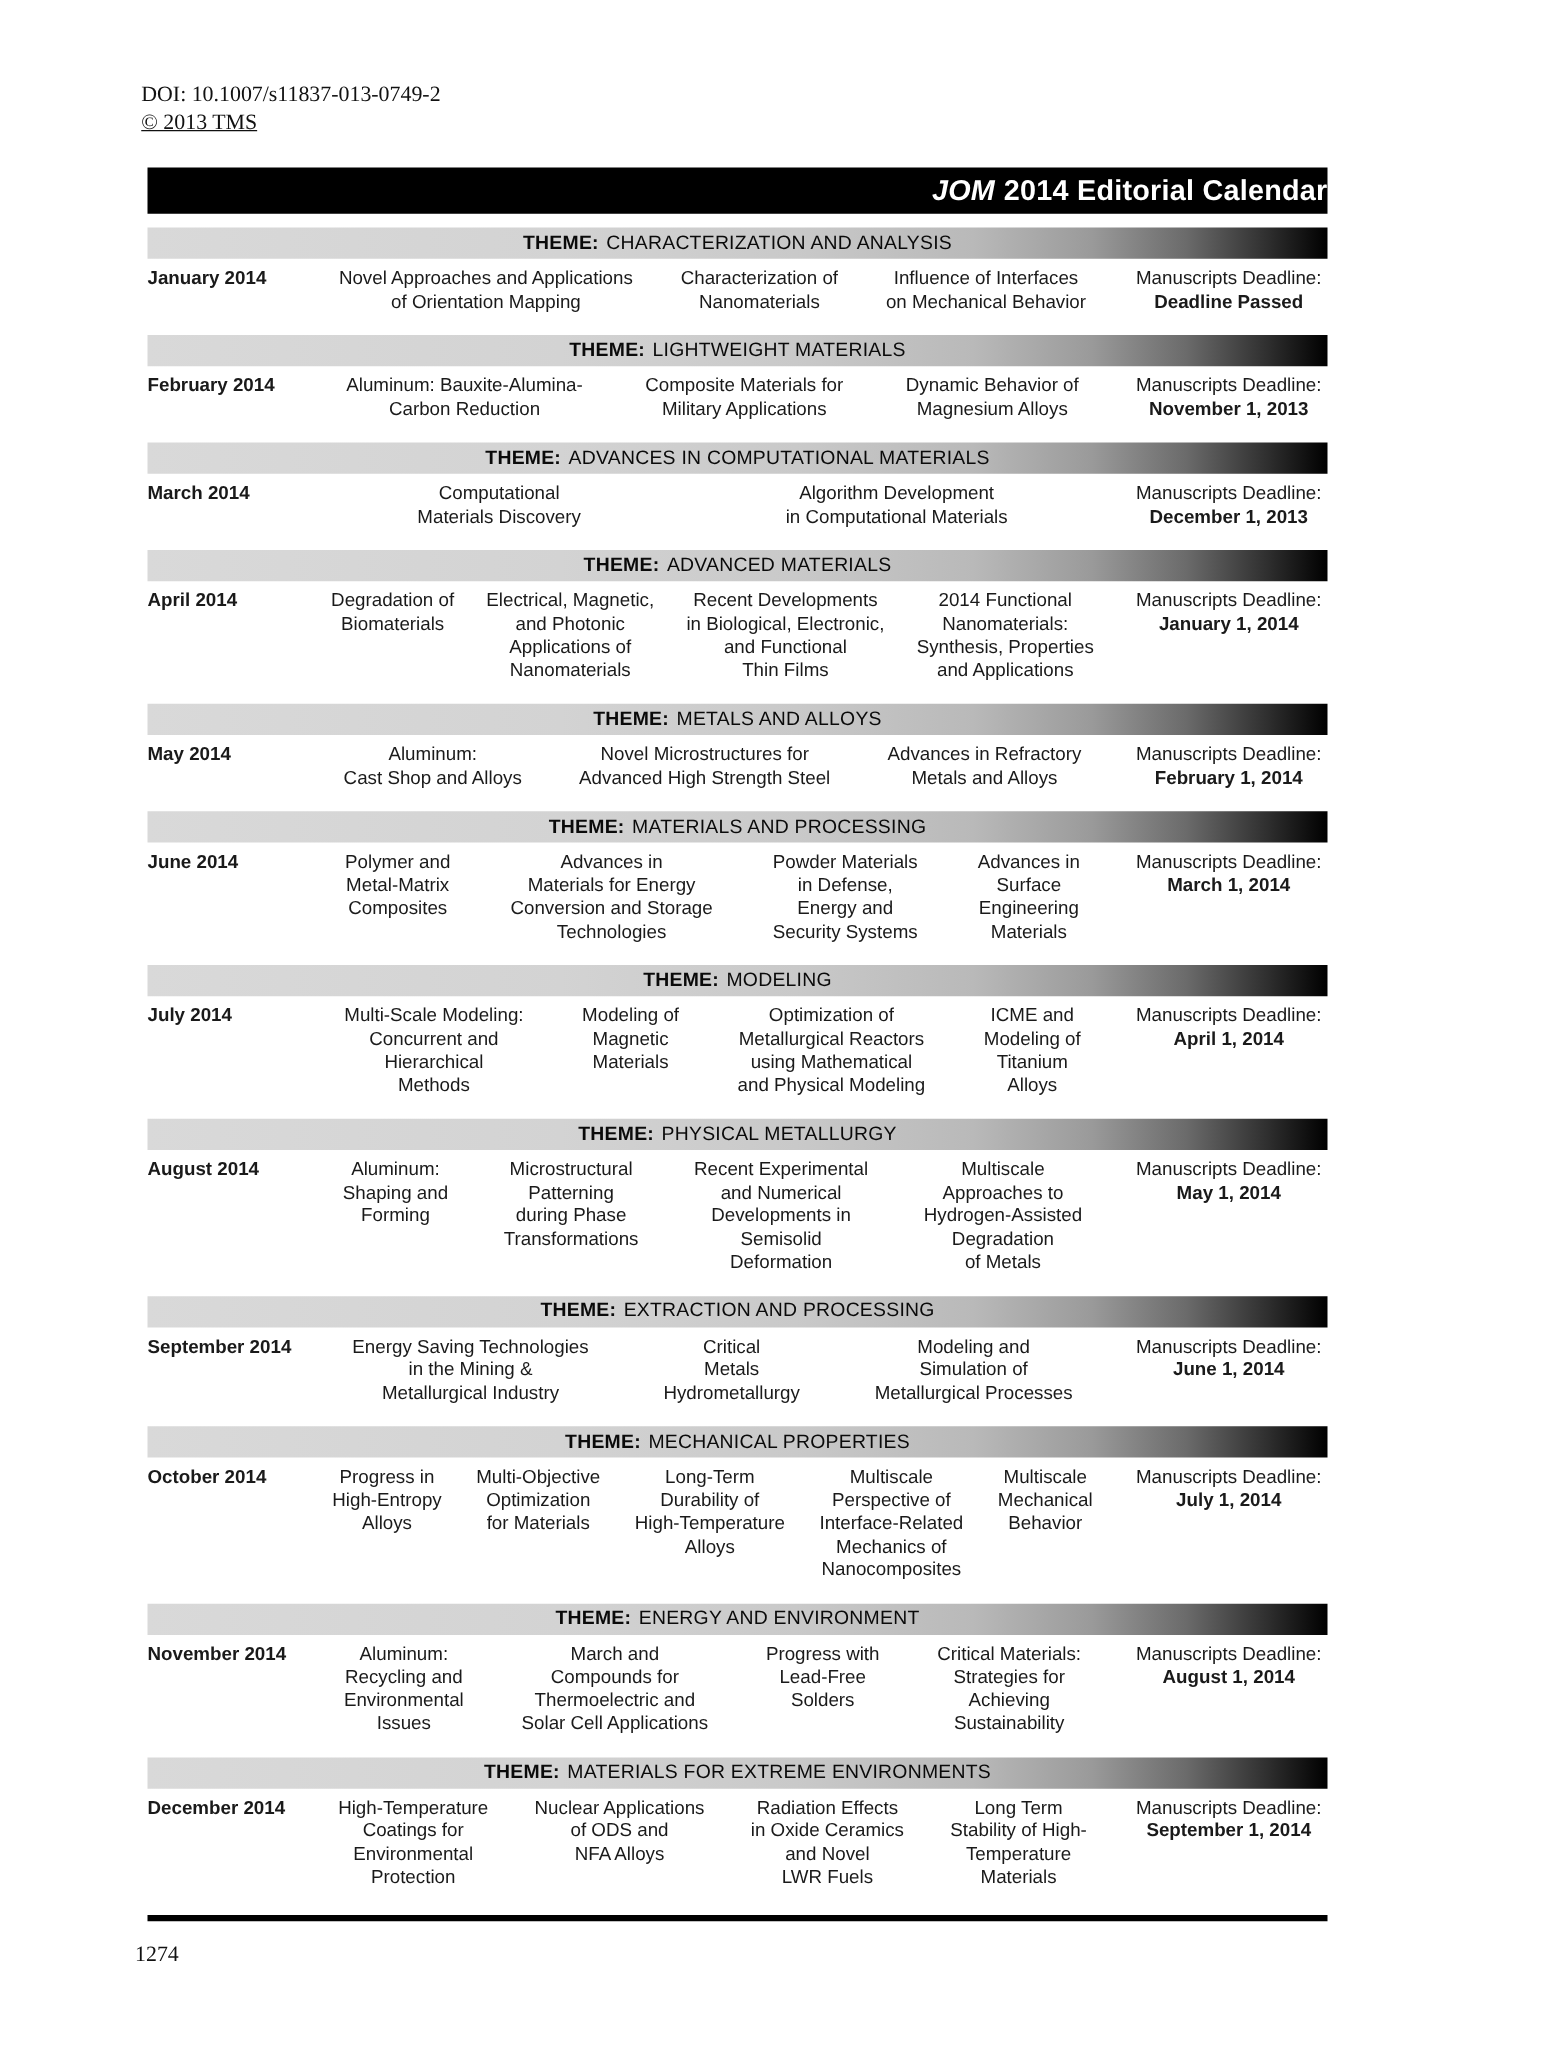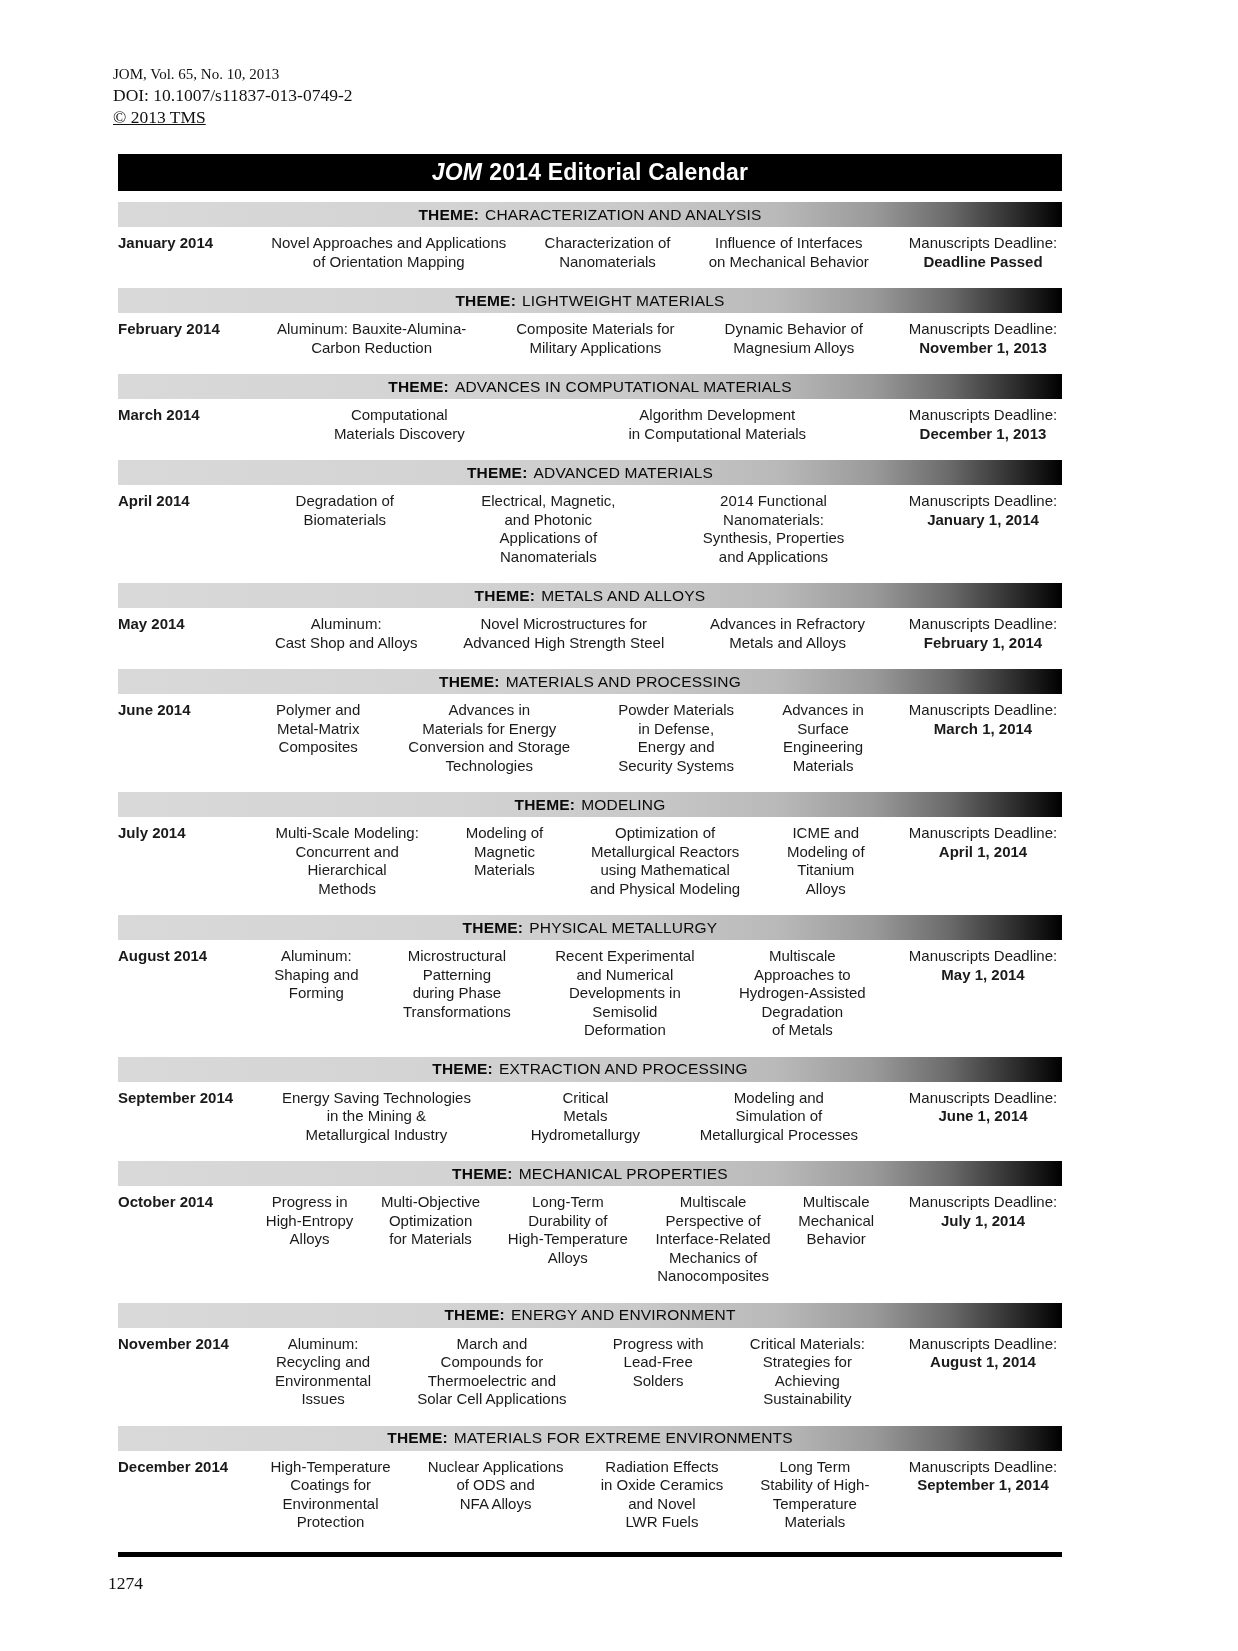--- a/index.html
+++ b/index.html
@@ -23,21 +23,21 @@
   .cite .l2 { font-size: 17.5px; line-height: 22px; }
   .cite .l3 { font-size: 17.5px; line-height: 22px; text-decoration: underline; }
 
   .content { margin-left: 118px; width: 944px; }
 
   
   .title-bar {
     margin-top: 26px;
     background: #000;
     height: 37px;
-    display: flex; align-items: center; justify-content: center;
+    display: flex; align-items: center; justify-content: flex-end;
     color: #fff;
     font-size: 23px;
     font-weight: bold;
     letter-spacing: 0.2px;
   }
   .title-bar .jom { font-style: italic; margin-right: 7px; }
 
   
   .theme-bar {
     margin-top: 11px;
@@ -98,21 +98,20 @@
     font-size: 17.5px;
     color: #111;
   }
 </style>
 </head>
 <body>
 
 <div class="page">
 
   <div class="cite">
-    <div class="l1">JOM, Vol. 65, No. 10, 2013</div>
     <div class="l2">DOI: 10.1007/s11837-013-0749-2</div>
     <div class="l3">© 2013 TMS</div>
   </div>
 
   <div class="content">
     <div class="title-bar">
       <span class="jom">JOM</span>
       <span>2014 Editorial Calendar</span>
     </div>
 
@@ -178,20 +177,24 @@
         </div>
         <div class="month-row">
           <div class="month-cell">April 2014</div>
           <div class="topics">
             <div class="topic">Degradation of
 Biomaterials</div>
             <div class="topic">Electrical, Magnetic,
 and Photonic
 Applications of
 Nanomaterials</div>
+            <div class="topic">Recent Developments
+in Biological, Electronic,
+and Functional
+Thin Films</div>
             <div class="topic">2014 Functional
 Nanomaterials:
 Synthesis, Properties
 and Applications</div>
           </div>
           <div class="deadline-cell">
             <div class="dl-label">Manuscripts Deadline:</div>
             <div class="dl-date">January 1, 2014</div>
           </div>
         </div>

